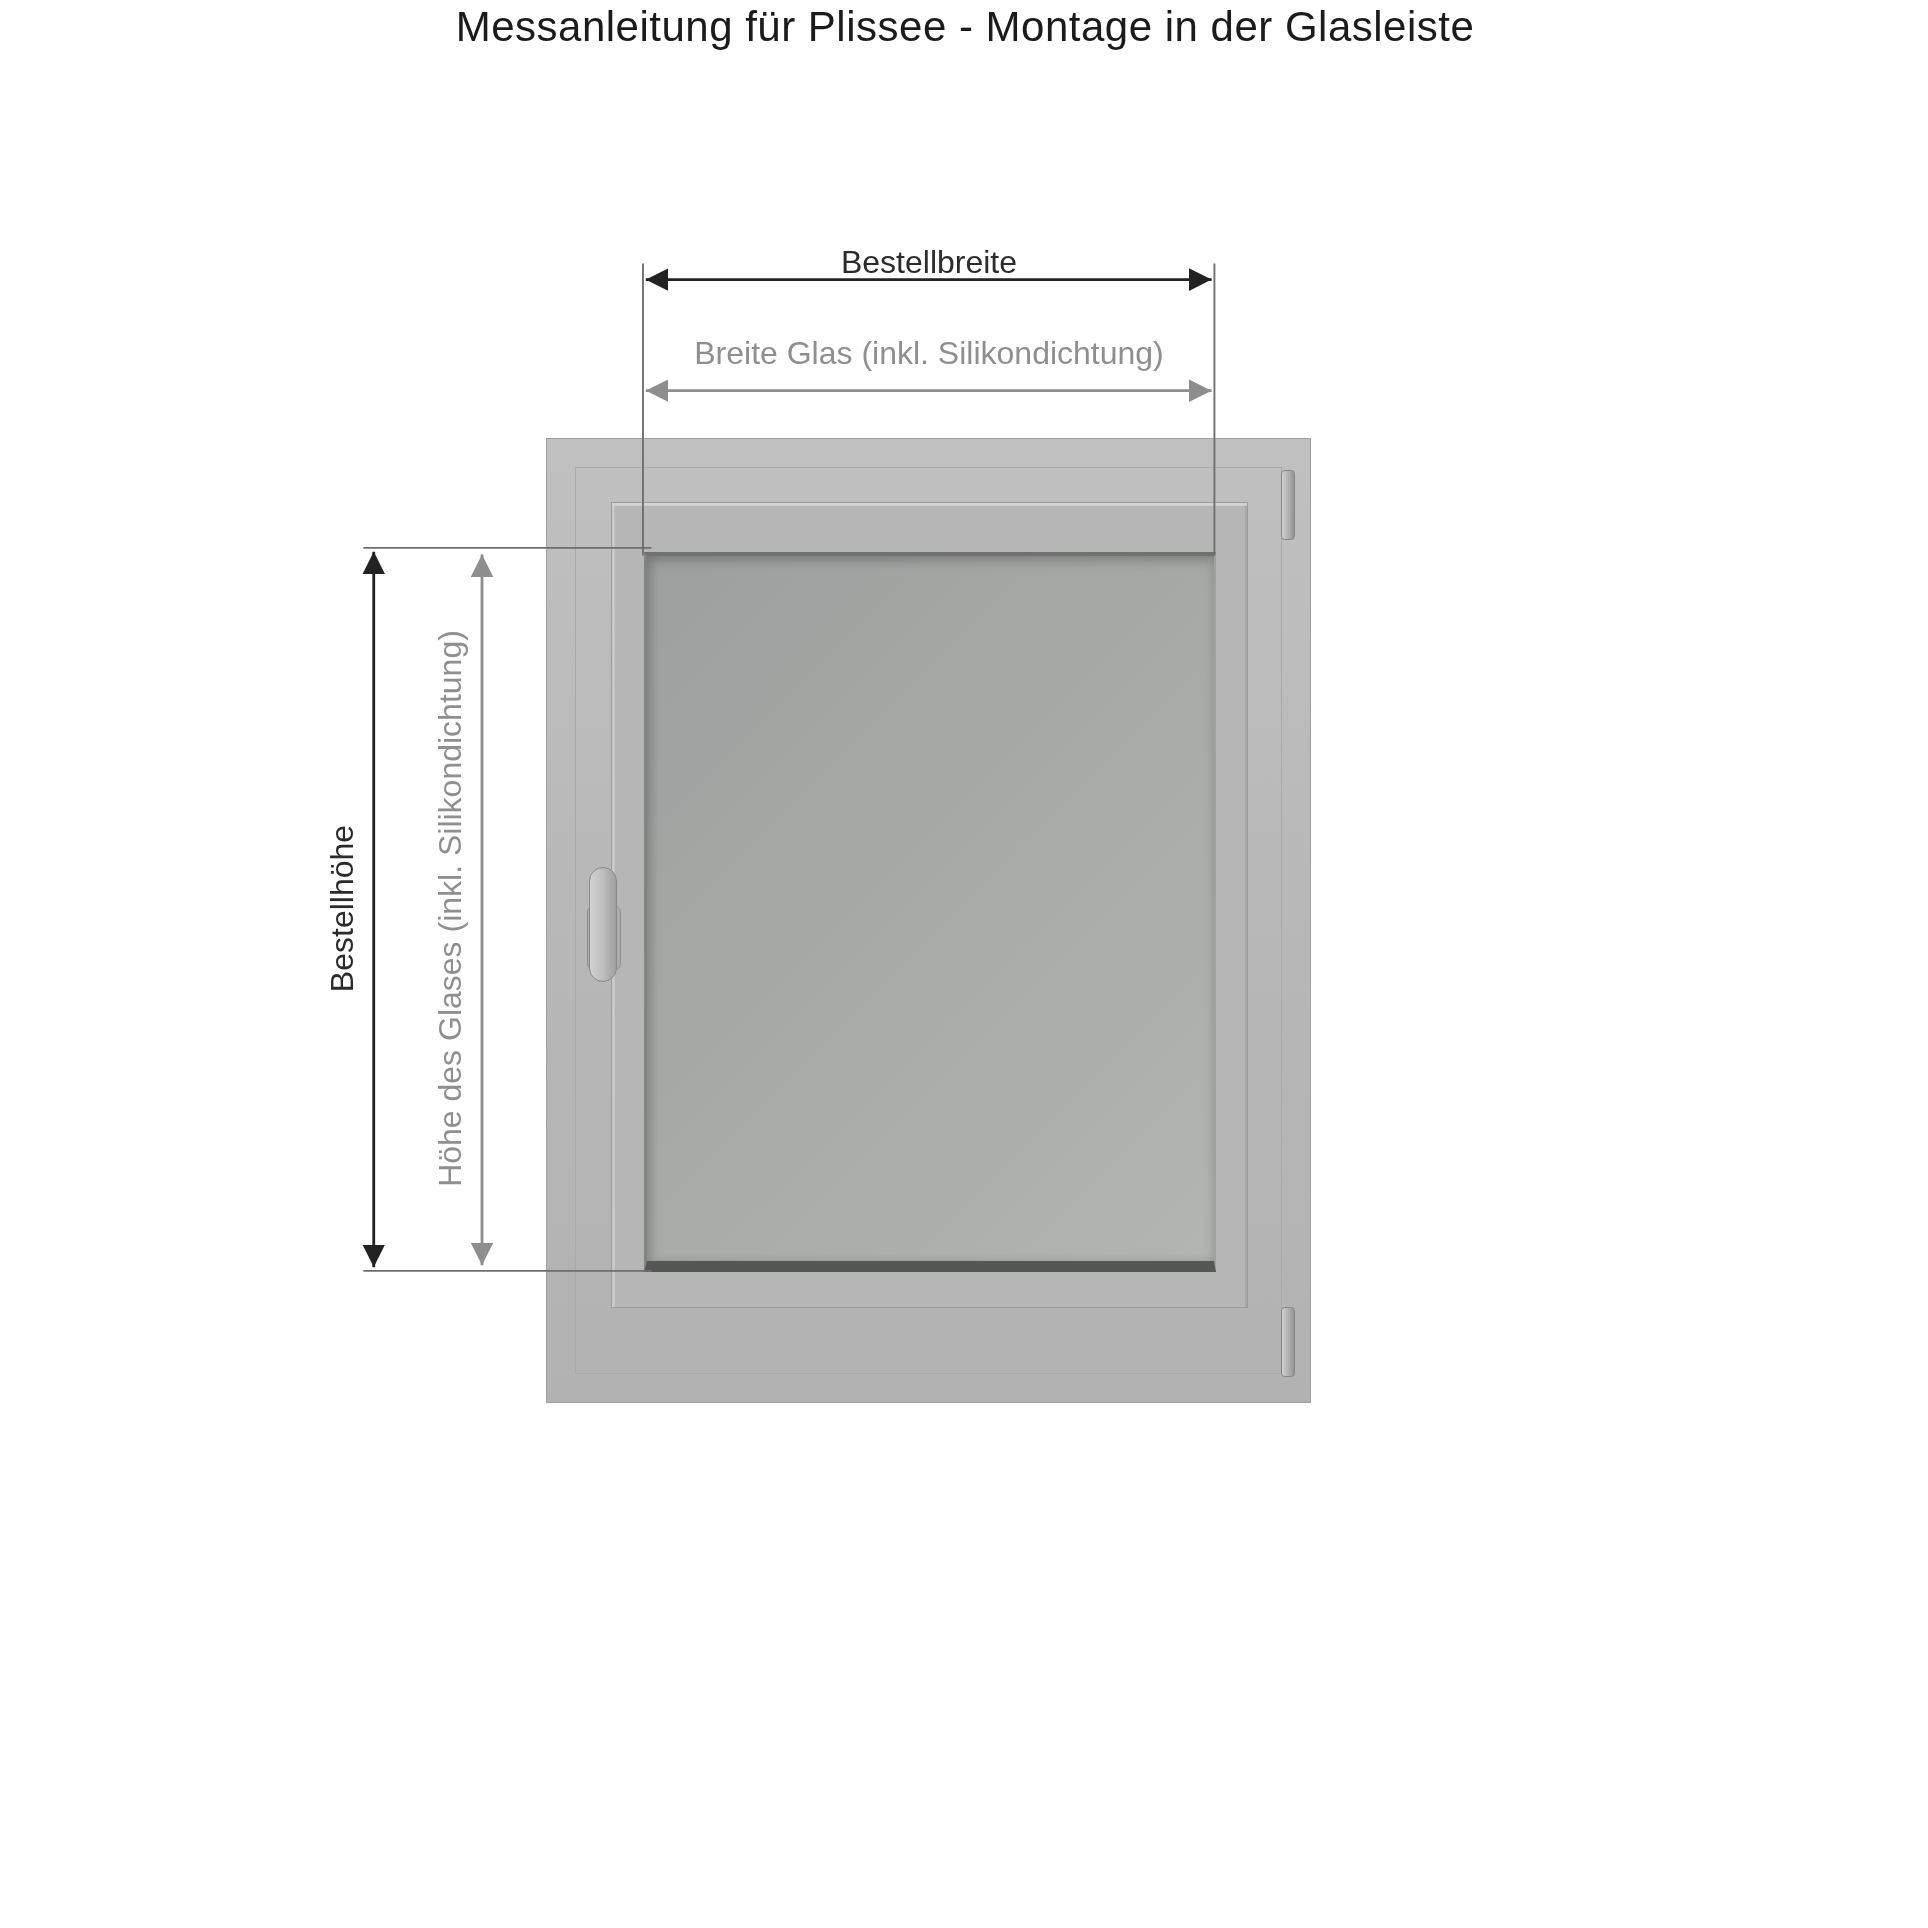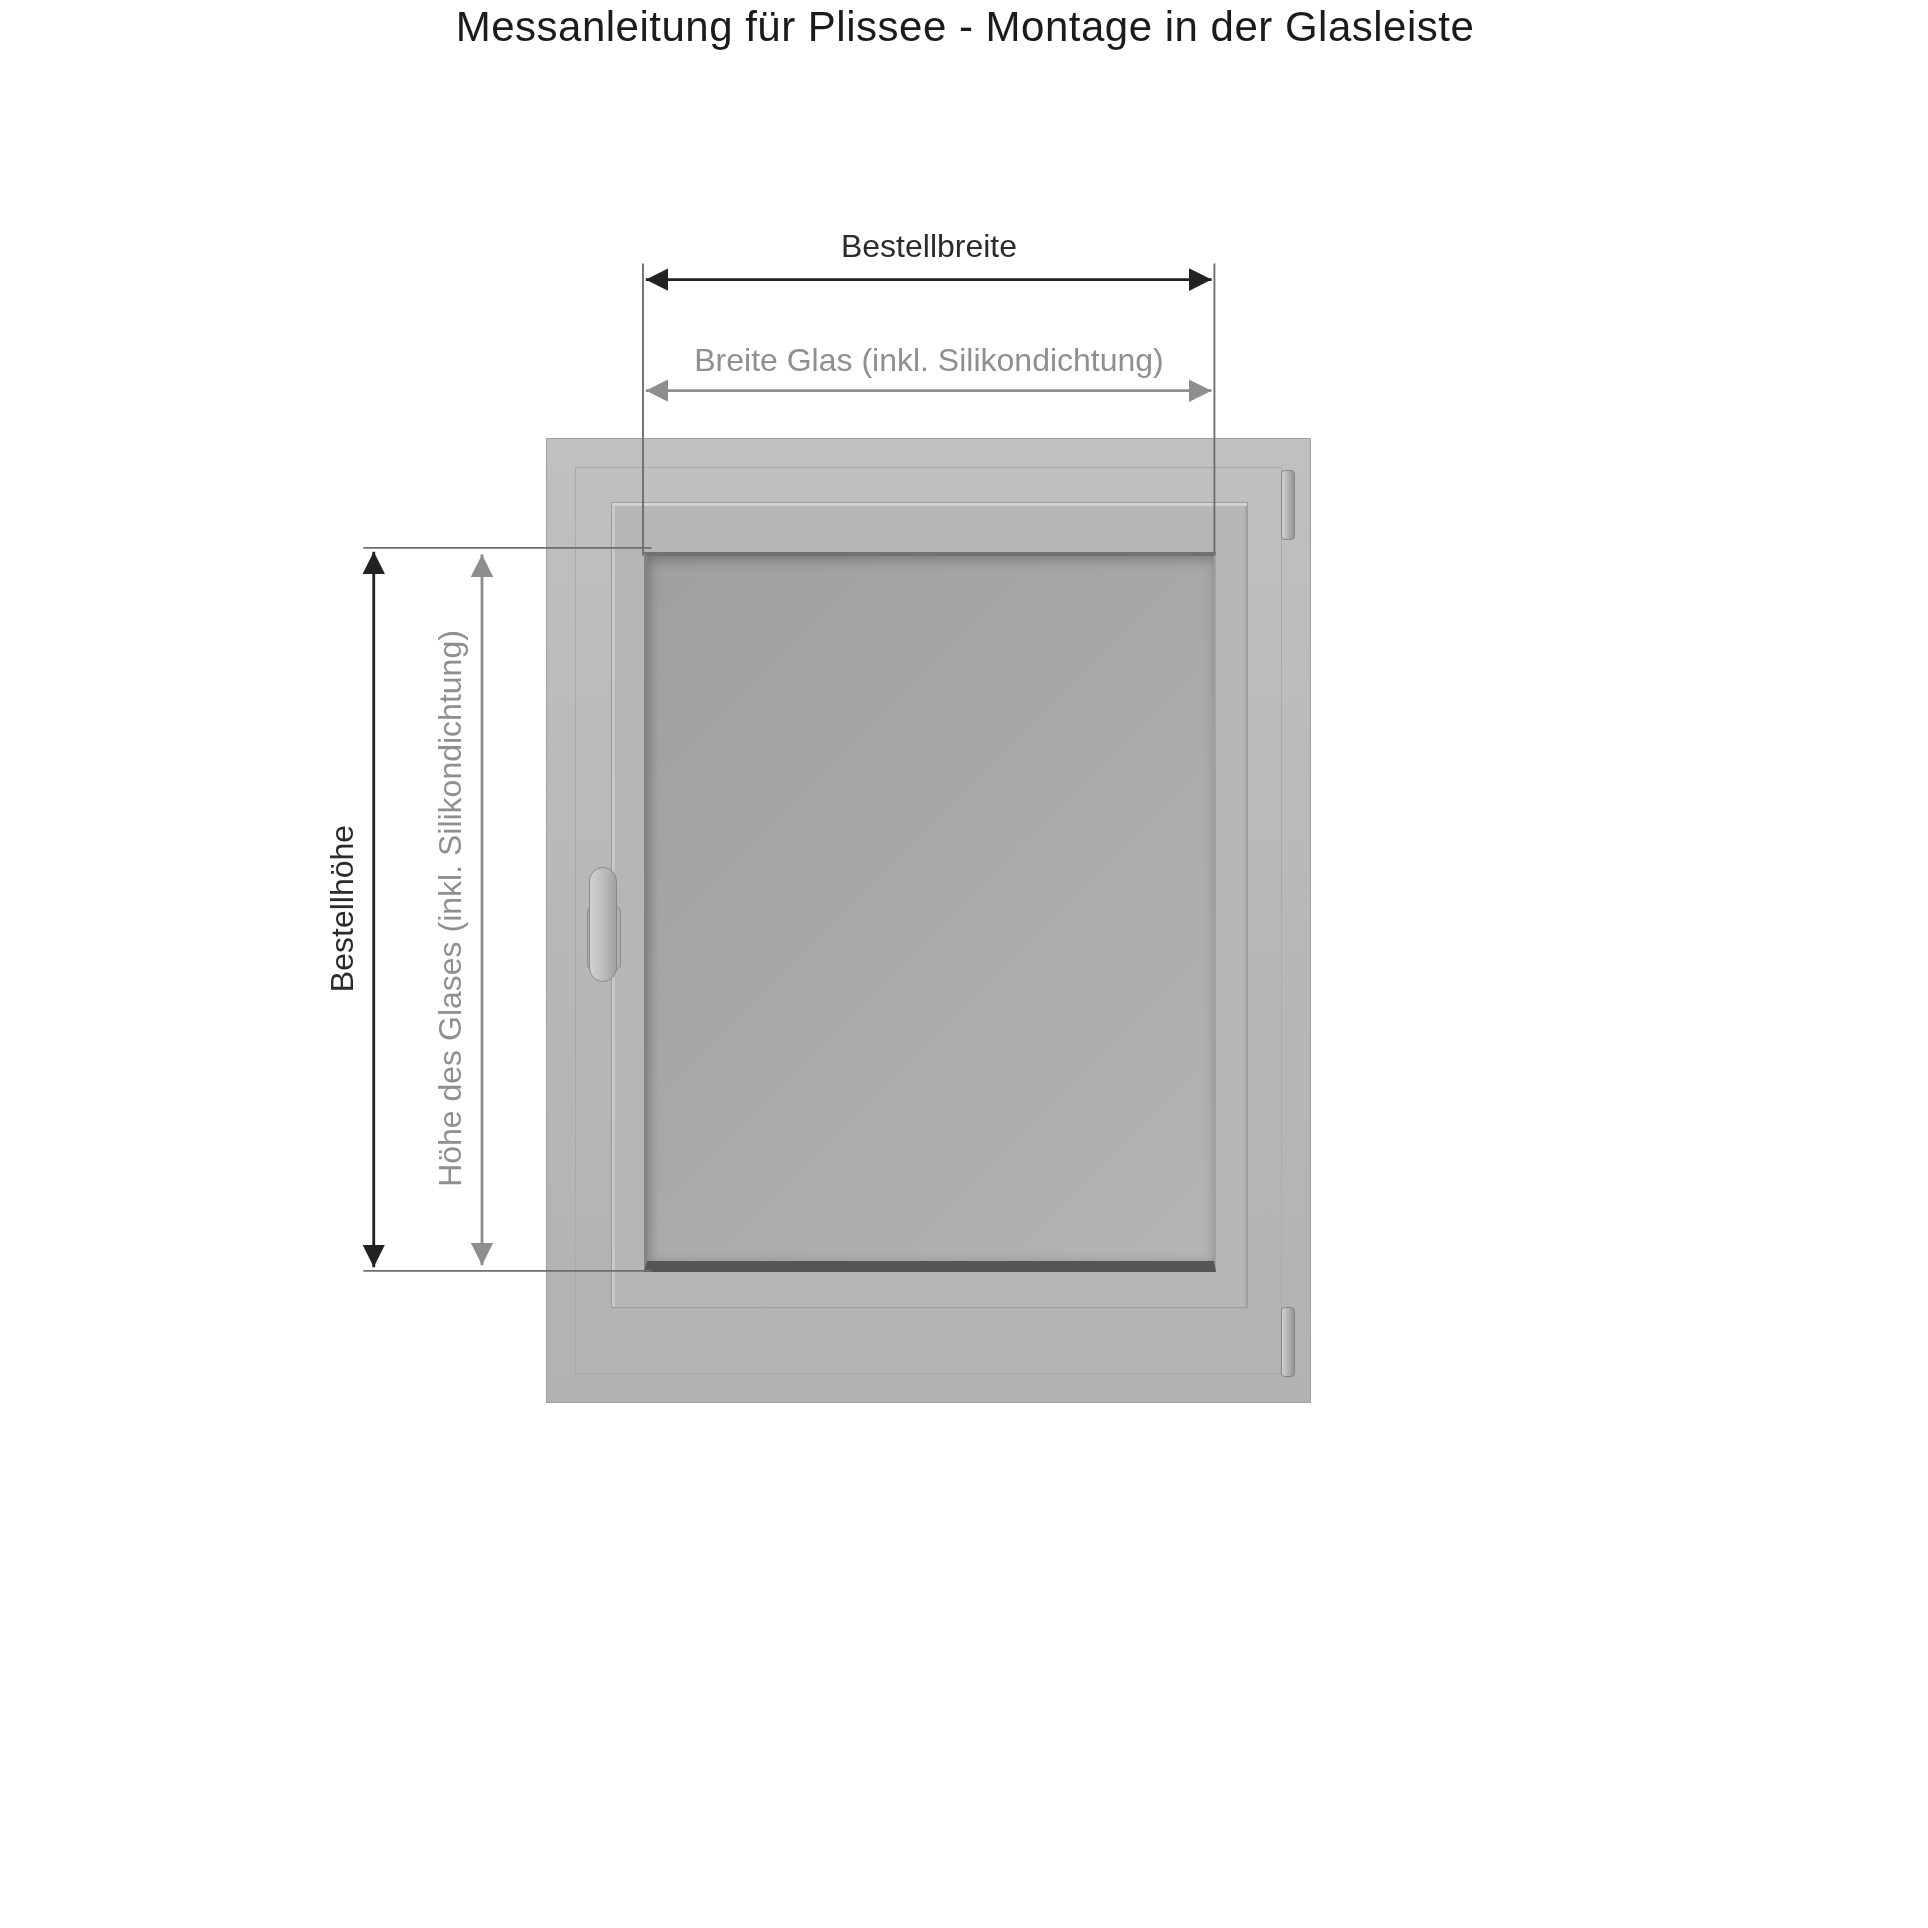--- a/index.html
+++ b/index.html
@@ -102,22 +102,22 @@
 
   
   .lbl {
     position: absolute;
     font-size: 32px;
     color: #2b2b2b;
     text-align: center;
     white-space: nowrap;
   }
   .lbl.gray { color: #8f8f8f; }
-  .lbl-bb { left: 643px; top: 228px; width: 572px; }
-  .lbl-bg { left: 643px; top: 335px; width: 572px; margin-top: 7px; }
+  .lbl-bb { left: 643px; top: 244px; width: 572px; }
+  .lbl-bg { left: 643px; top: 335px; width: 572px; }
   .lbl-vert { height: 45px; line-height: 45px; transform: rotate(-90deg); }
   .lbl-bh { left: 201px; top: 886px; width: 282px; }
   .lbl-hg { left: 83px;  top: 886px; width: 734px; }
 
   
   .instructions {
     position: absolute;
     left: 314px; top: 1518px;
     font-size: 38px;
     line-height: 53px;

